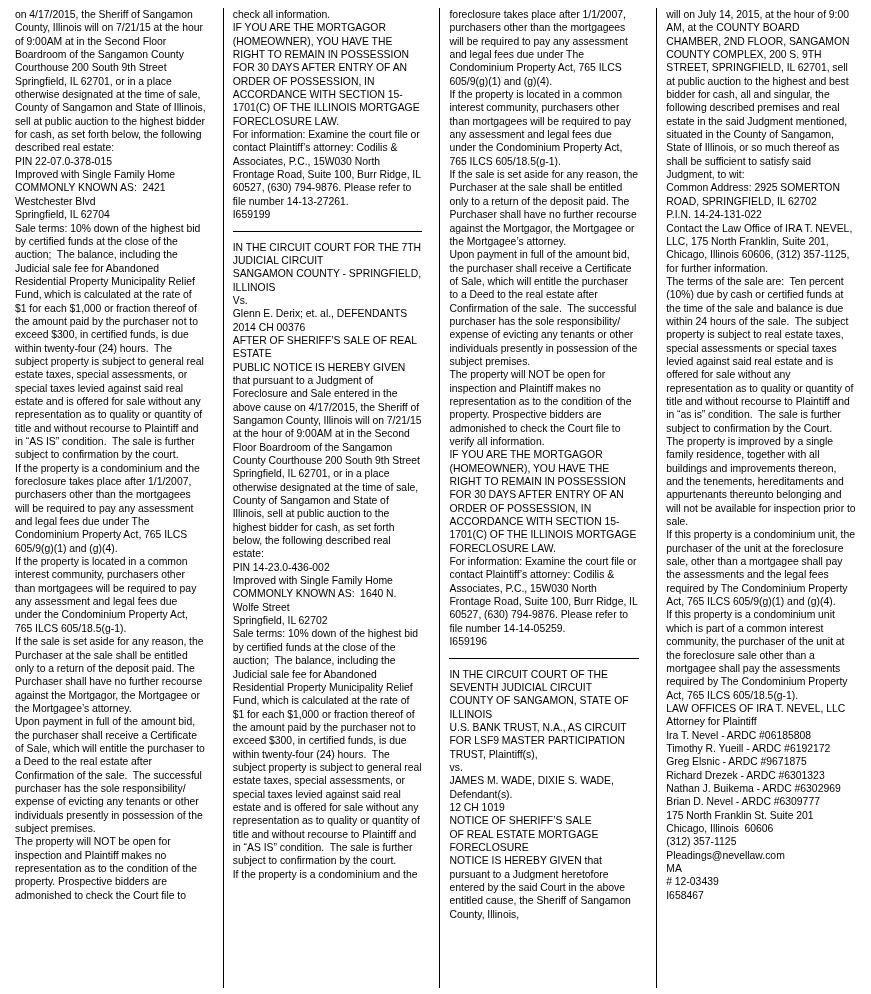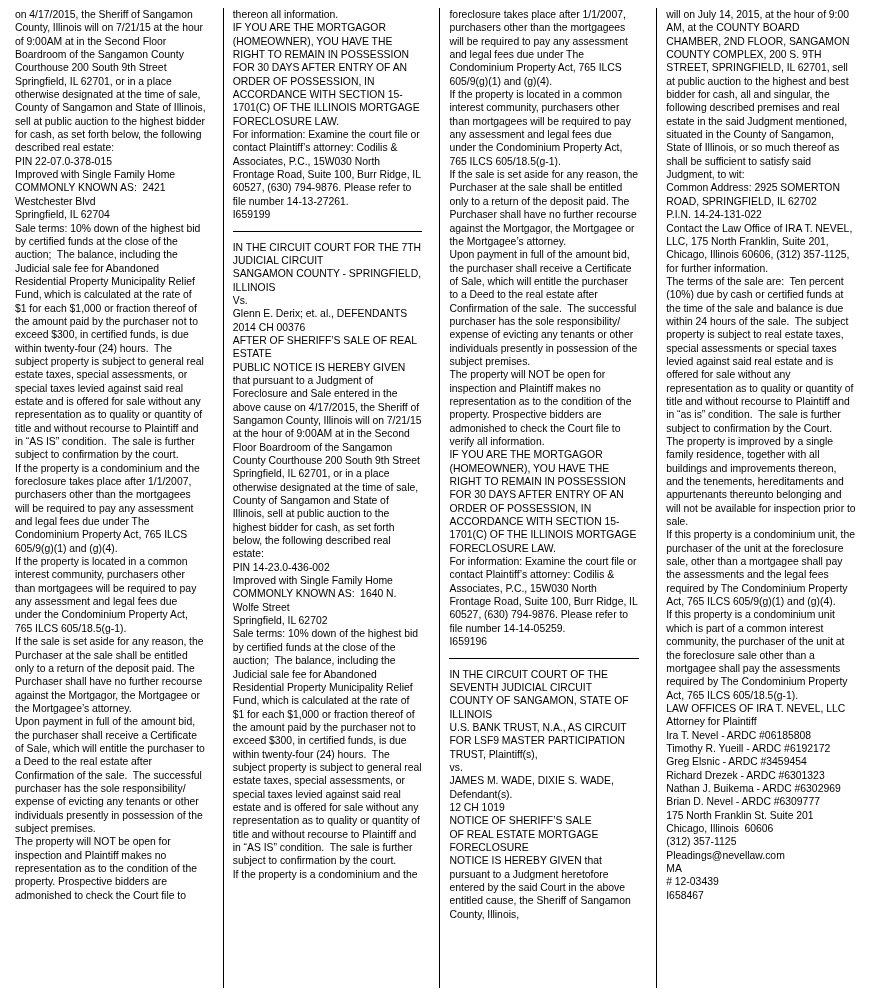--- a/index.html
+++ b/index.html
@@ -66,21 +66,21 @@
         <p class="para">Sale terms: 10% down of the highest bid by certified funds at the close of the auction;  The balance, including the Judicial sale fee for Abandoned Residential Property Municipality Relief Fund, which is calculated at the rate of $1 for each $1,000 or fraction thereof of the amount paid by the purchaser not to exceed $300, in certified funds, is due within twenty-four (24) hours.  The subject property is subject to general real estate taxes, special assessments, or special taxes levied against said real estate and is offered for sale without any representation as to quality or quantity of title and without recourse to Plaintiff and in “AS IS” condition.  The sale is further subject to confirmation by the court.</p>
         <p class="para">If the property is a condominium and the foreclosure takes place after 1/1/2007, purchasers other than the mortgagees will be required to pay any assessment and legal fees due under The Condominium Property Act, 765 ILCS 605/9(g)(1) and (g)(4).</p>
         <p class="para">If the property is located in a common interest community, purchasers other than mortgagees will be required to pay any assessment and legal fees due under the Condominium Property Act, 765 ILCS 605/18.5(g-1).</p>
         <p class="para">If the sale is set aside for any reason, the Purchaser at the sale shall be entitled only to a return of the deposit paid. The Purchaser shall have no further recourse against the Mortgagor, the Mortgagee or the Mortgagee’s attorney.</p>
         <p class="para">Upon payment in full of the amount bid, the purchaser shall receive a Certificate of Sale, which will entitle the purchaser to a Deed to the real estate after Confirmation of the sale.  The successful purchaser has the sole responsibility/ expense of evicting any tenants or other individuals presently in possession of the subject premises.</p>
         <p class="para">The property will NOT be open for inspection and Plaintiff makes no representation as to the condition of the property. Prospective bidders are admonished to check the Court file to</p>
       </div>
   </div>
   <div class="column">
     <div class="col-inner">
-        <p class="para">thereon all information.</p>
+        <p class="para">check all information.</p>
         <p class="para">IF YOU ARE THE MORTGAGOR (HOMEOWNER), YOU HAVE THE RIGHT TO REMAIN IN POSSESSION FOR 30 DAYS AFTER ENTRY OF AN ORDER OF POSSESSION, IN ACCORDANCE WITH SECTION 15-1701(C) OF THE ILLINOIS MORTGAGE FORECLOSURE LAW.</p>
         <p class="para">For information: Examine the court file or contact Plaintiff’s attorney: Codilis &amp; Associates, P.C., 15W030 North Frontage Road, Suite 100, Burr Ridge, IL 60527, (630) 794-9876. Please refer to file number 14-13-27261.</p>
         <p class="para">I659199</p>
         <hr class="hr">
         <p class="para">IN THE CIRCUIT COURT FOR THE 7TH JUDICIAL CIRCUIT</p>
         <p class="para">SANGAMON COUNTY - SPRINGFIELD, ILLINOIS</p>
         <p class="para">Vs.</p>
         <p class="para">Glenn E. Derix; et. al., DEFENDANTS</p>
         <p class="para">2014 CH 00376</p>
         <p class="para">AFTER OF SHERIFF’S SALE OF REAL ESTATE</p>
@@ -122,21 +122,21 @@
         <p class="para">P.I.N. 14-24-131-022</p>
         <p class="para">Contact the Law Office of IRA T. NEVEL, LLC, 175 North Franklin, Suite 201, Chicago, Illinois 60606, (312) 357-1125, for further information.</p>
         <p class="para">The terms of the sale are:  Ten percent (10%) due by cash or certified funds at the time of the sale and balance is due within 24 hours of the sale.  The subject property is subject to real estate taxes, special assessments or special taxes levied against said real estate and is offered for sale without any representation as to quality or quantity of title and without recourse to Plaintiff and in “as is” condition.  The sale is further subject to confirmation by the Court.</p>
         <p class="para">The property is improved by a single family residence, together with all buildings and improvements thereon, and the tenements, hereditaments and appurtenants thereunto belonging and will not be available for inspection prior to sale.</p>
         <p class="para">If this property is a condominium unit, the purchaser of the unit at the foreclosure sale, other than a mortgagee shall pay the assessments and the legal fees required by The Condominium Property Act, 765 ILCS 605/9(g)(1) and (g)(4).</p>
         <p class="para">If this property is a condominium unit which is part of a common interest community, the purchaser of the unit at the foreclosure sale other than a mortgagee shall pay the assessments required by The Condominium Property Act, 765 ILCS 605/18.5(g-1).</p>
         <p class="para">LAW OFFICES OF IRA T. NEVEL, LLC</p>
         <p class="para">Attorney for Plaintiff</p>
         <p class="para">Ira T. Nevel - ARDC #06185808</p>
         <p class="para">Timothy R. Yueill - ARDC #6192172</p>
-        <p class="para">Greg Elsnic - ARDC #3459454</p>
+        <p class="para">Greg Elsnic - ARDC #9671875</p>
         <p class="para">Richard Drezek - ARDC #6301323</p>
         <p class="para">Nathan J. Buikema - ARDC #6302969</p>
         <p class="para">Brian D. Nevel - ARDC #6309777</p>
         <p class="para">175 North Franklin St. Suite 201</p>
         <p class="para">Chicago, Illinois  60606</p>
         <p class="para">(312) 357-1125</p>
         <p class="para">Pleadings@nevellaw.com</p>
         <p class="para">MA</p>
         <p class="para"># 12-03439</p>
         <p class="para">I658467</p>

